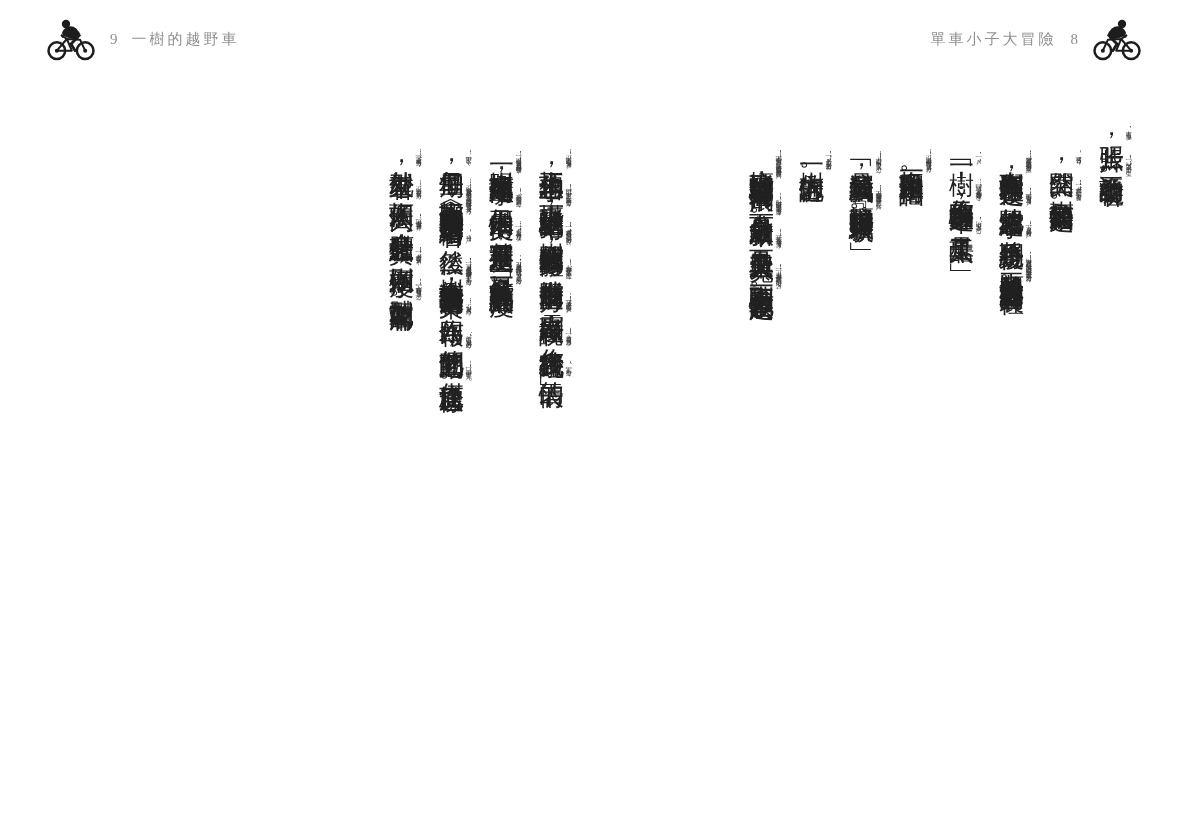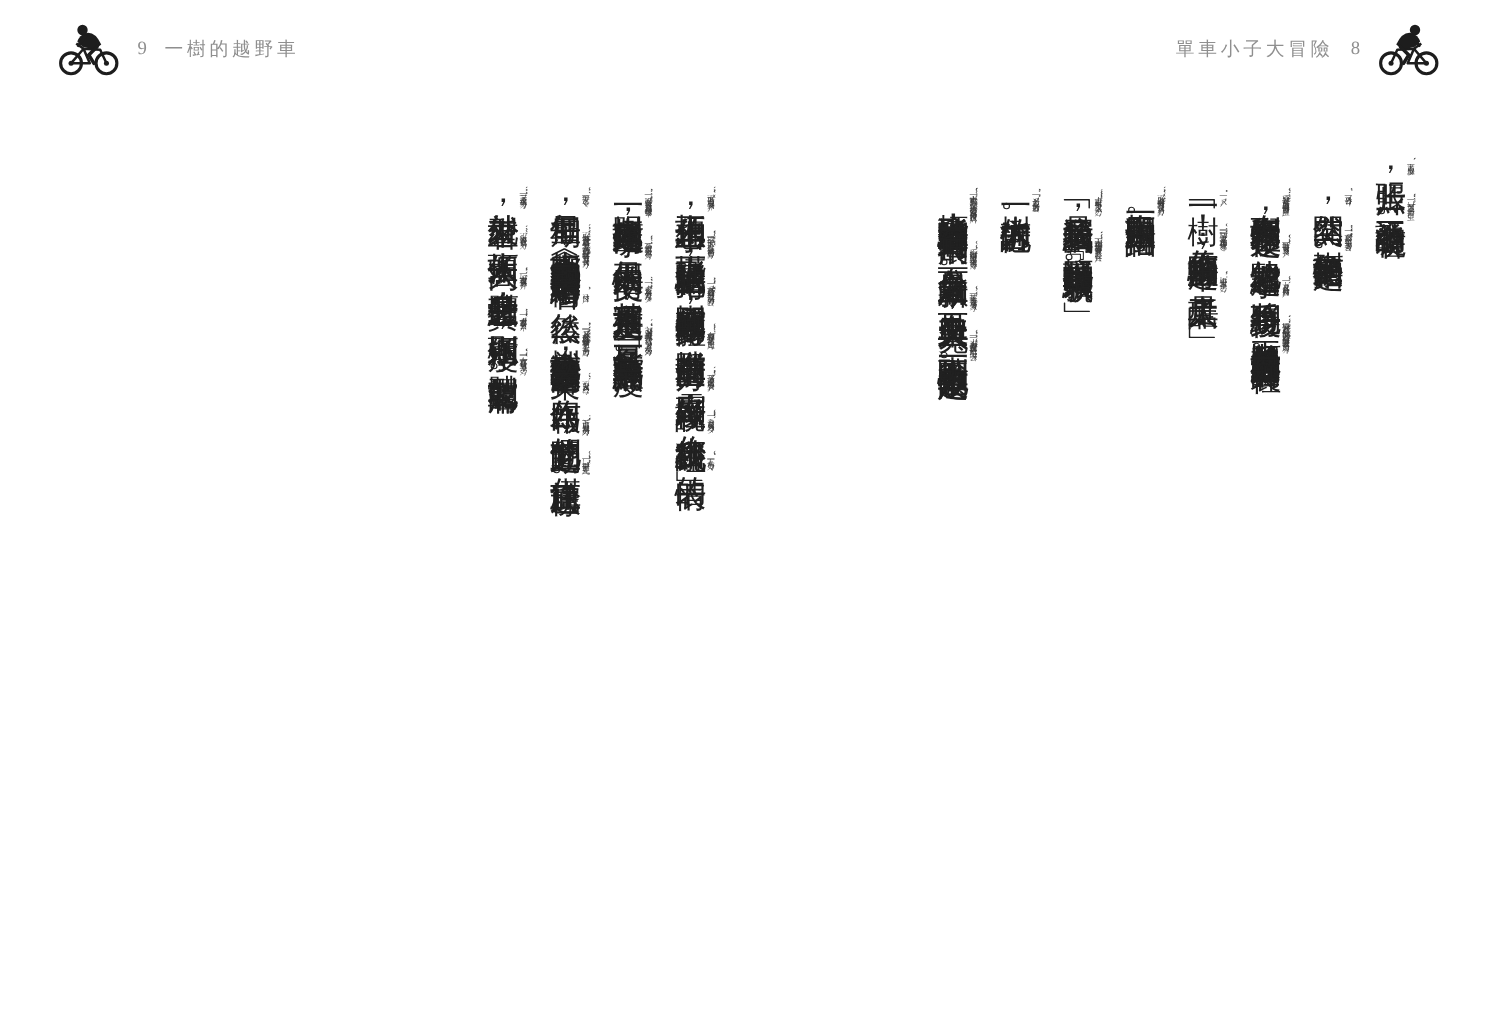--- a/index.html
+++ b/index.html
@@ -10,21 +10,21 @@
     overflow:hidden;
     font-family:"Liberation Serif","DejaVu Serif",serif;
   }
   
   .hdr{
     position:absolute;top:16px;
     display:flex;align-items:center;
     color:#8f8f8f;font-size:15px;
   }
   .hdr-left{left:46px;}
-  .hdr-right{right:48px;}
+  .hdr-right{right:58px;}
   .hdr .pagenum{margin:0 14px;letter-spacing:0;}
   .hdr .runtitle{letter-spacing:3px;}
   .bike{width:50px;height:46px;display:block;}
   .bike-right{transform:scaleX(-1);}
   
   .vtext{
     position:absolute;top:126px;height:652px;
     writing-mode:vertical-rl;
     -webkit-writing-mode:vertical-rl;
     text-orientation:mixed;

